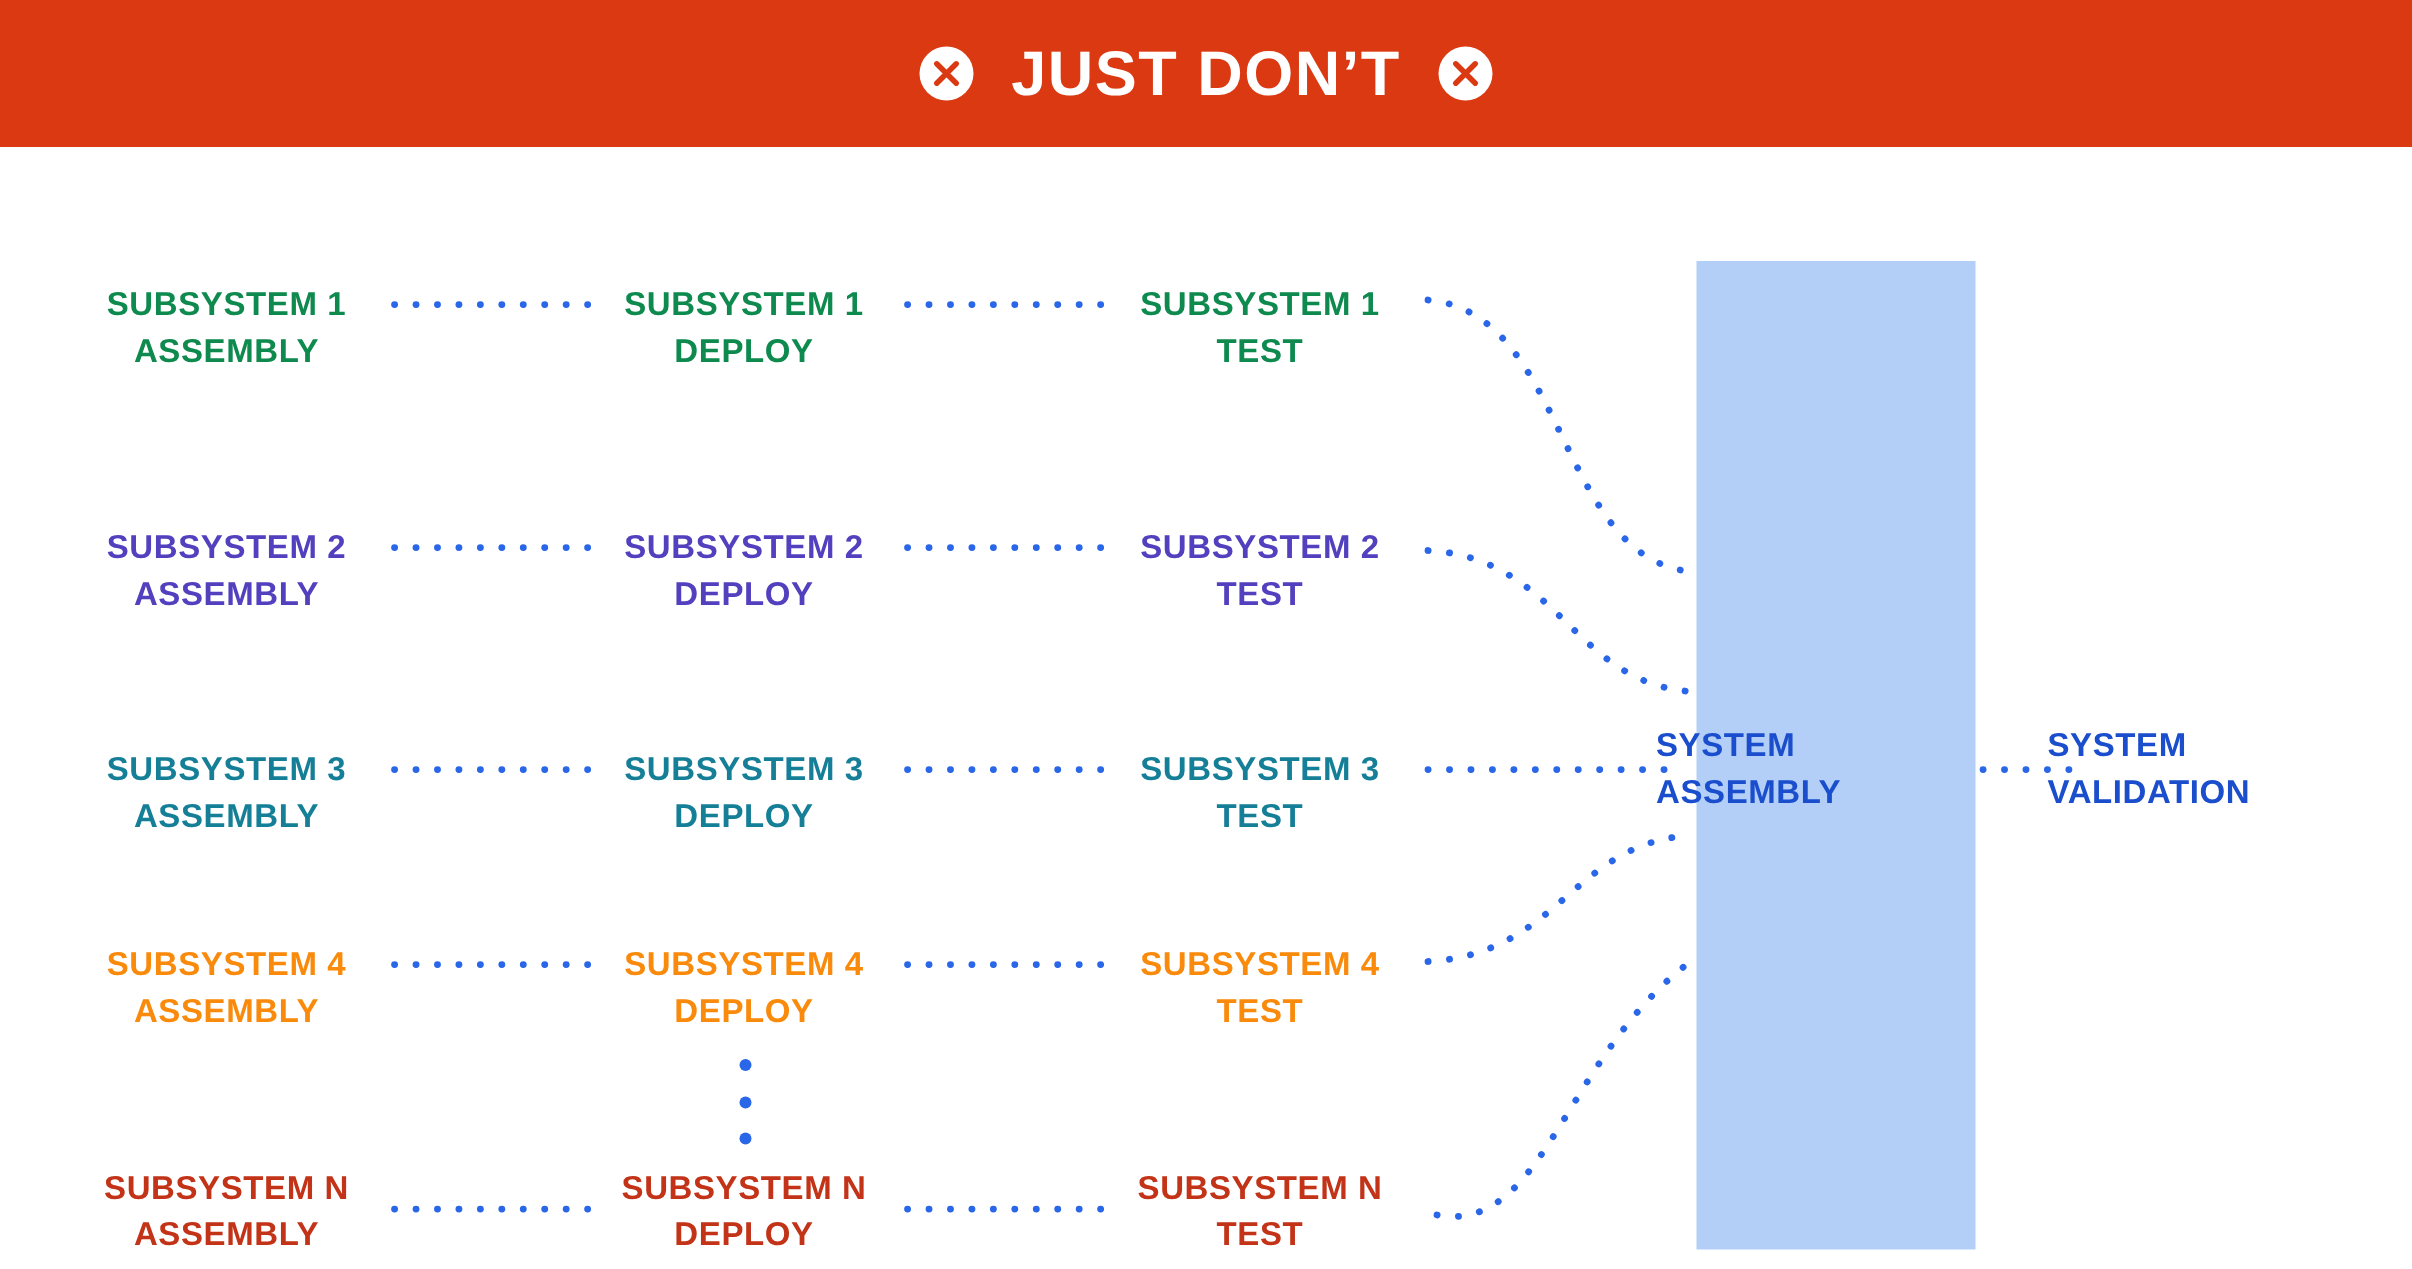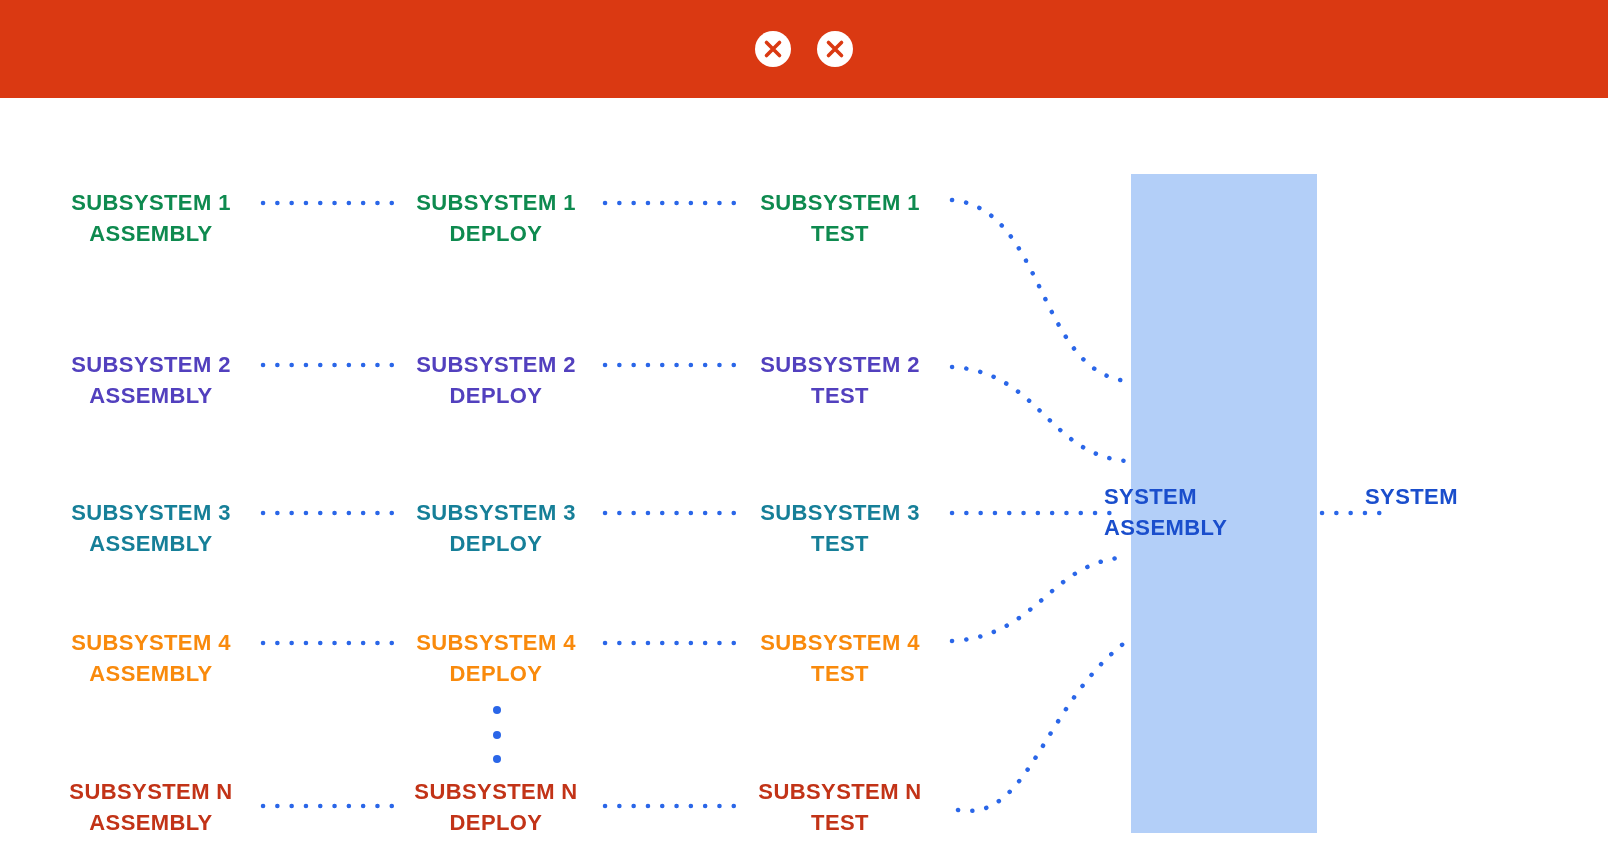--- a/index.html
+++ b/index.html
@@ -44,20 +44,21 @@
 
 <div class="stage">
 
   <header class="banner" style="background: rgb(218, 57, 18);">
     <span class="banner-icon">
       <svg width="38" height="38" viewBox="0 0 38 38">
         <circle cx="19" cy="19" r="18" fill="#ffffff"></circle>
         <path d="M12.5 12.5 L25.5 25.5 M25.5 12.5 L12.5 25.5" stroke-width="3.6" stroke-linecap="round" fill="none" stroke="#DA3912"></path>
       </svg>
     </span>
+    <h1 class="banner-title" style="color: rgb(255, 255, 255);">JUST DON’T</h1>
     <span class="banner-icon">
       <svg width="38" height="38" viewBox="0 0 38 38">
         <circle cx="19" cy="19" r="18" fill="#ffffff"></circle>
         <path d="M12.5 12.5 L25.5 25.5 M25.5 12.5 L12.5 25.5" stroke-width="3.6" stroke-linecap="round" fill="none" stroke="#DA3912"></path>
       </svg>
     </span>
   </header>
 
   <div class="sys-box" style="background: rgb(179, 207, 248);"></div>
 
@@ -158,15 +159,16 @@
     <div>SUBSYSTEM N</div>
     <div>TEST</div>
   </div>
 
   <div class="sys-label sys-assembly-label" style="color: rgb(26, 78, 204);">
     <div>SYSTEM</div>
     <div>ASSEMBLY</div>
   </div>
   <div class="sys-label sys-validation-label" style="color: rgb(26, 78, 204);">
     <div>SYSTEM</div>
+    <div>VALIDATION</div>
   </div>
 
 </div>
 
 </body></html>

